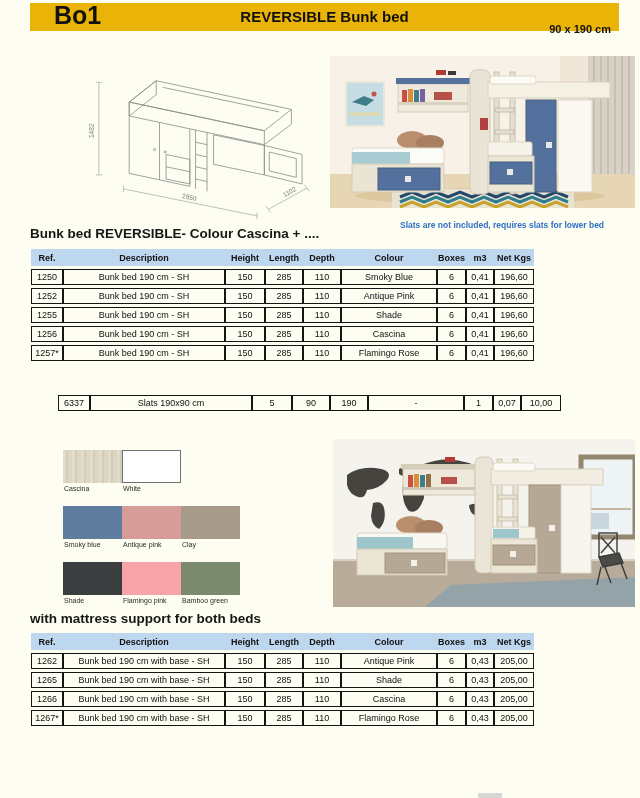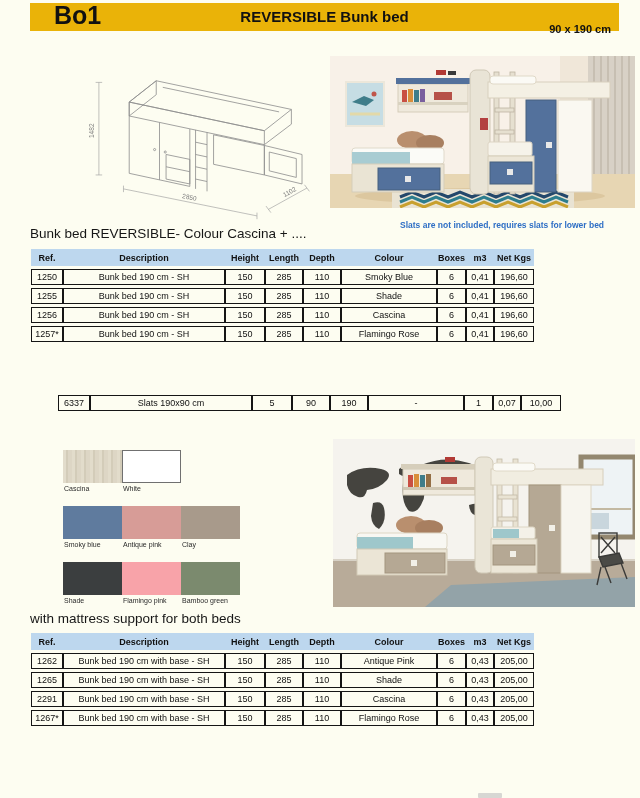--- a/index.html
+++ b/index.html
@@ -9,21 +9,21 @@
   }
   .abs{position:absolute;}
 
   
   .header-bar{left:30px;top:3px;width:589px;height:28px;background:#eab308;}
   .header-code{position:absolute;left:24px;top:-2px;font-size:25px;font-weight:bold;color:#111;}
   .header-title{position:absolute;left:0;right:0;top:5px;text-align:center;font-size:15px;font-weight:bold;color:#111;}
   .header-size{position:absolute;right:8px;top:8px;font-size:11px;font-weight:bold;color:#111;margin-top:12px;}
 
   
-  .section-title{font-size:13.5px;font-weight:normal;color:#161616;white-space:nowrap;}
+  .section-title{font-size:13.5px;font-weight:bold;color:#161616;white-space:nowrap;}
   .note{left:400px;top:220px;width:240px;font-size:8.5px;font-weight:bold;color:#2f6fc5;line-height:1.35;}
 
   
   table.cat{border-collapse:separate;border-spacing:0 3px;table-layout:fixed;width:503px;}
   .cat th{background:#bdd7ee;font-size:9px;font-weight:bold;height:17px;padding:0;border:none;color:#111;}
   .cat td{border:1.5px solid #151515;font-size:9px;text-align:center;height:14px;padding:0 1px;color:#111;
           overflow:hidden;white-space:nowrap;}
   .t1{left:31px;top:246px;}
   .t1b{left:31px;top:392px;margin-left:27px;}
   .t2{left:31px;top:630px;}
@@ -193,20 +193,31 @@
         <td>Bunk bed 190 cm - SH</td>
         <td>150</td>
         <td>285</td>
         <td>110</td>
         <td>Smoky Blue</td>
         <td>6</td>
         <td>0,41</td>
         <td>196,60</td>
       </tr>
       <tr>
+        <td>1252</td>
+        <td>Bunk bed 190 cm - SH</td>
+        <td>150</td>
+        <td>285</td>
+        <td>110</td>
+        <td>Antique Pink</td>
+        <td>6</td>
+        <td>0,41</td>
+        <td>196,60</td>
+      </tr>
+      <tr>
         <td>1255</td>
         <td>Bunk bed 190 cm - SH</td>
         <td>150</td>
         <td>285</td>
         <td>110</td>
         <td>Shade</td>
         <td>6</td>
         <td>0,41</td>
         <td>196,60</td>
       </tr>
@@ -426,21 +437,21 @@
         <td>Bunk bed 190 cm with base - SH</td>
         <td>150</td>
         <td>285</td>
         <td>110</td>
         <td>Shade</td>
         <td>6</td>
         <td>0,43</td>
         <td>205,00</td>
       </tr>
       <tr>
-        <td>2291</td>
+        <td>1266</td>
         <td>Bunk bed 190 cm with base - SH</td>
         <td>150</td>
         <td>285</td>
         <td>110</td>
         <td>Cascina</td>
         <td>6</td>
         <td>0,43</td>
         <td>205,00</td>
       </tr>
       <tr>

